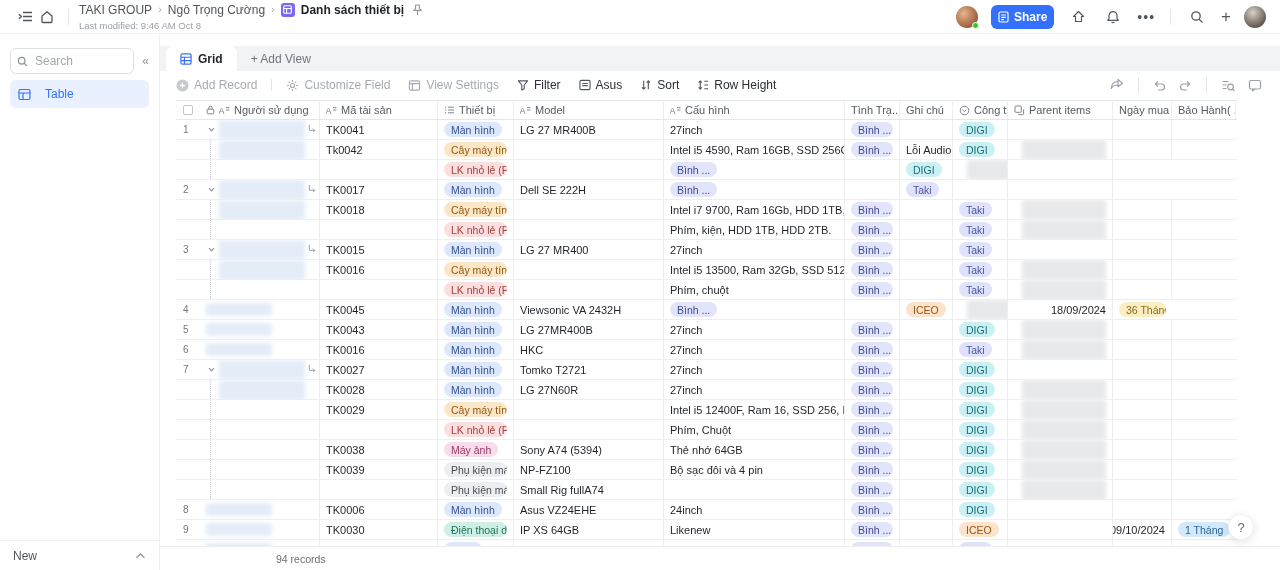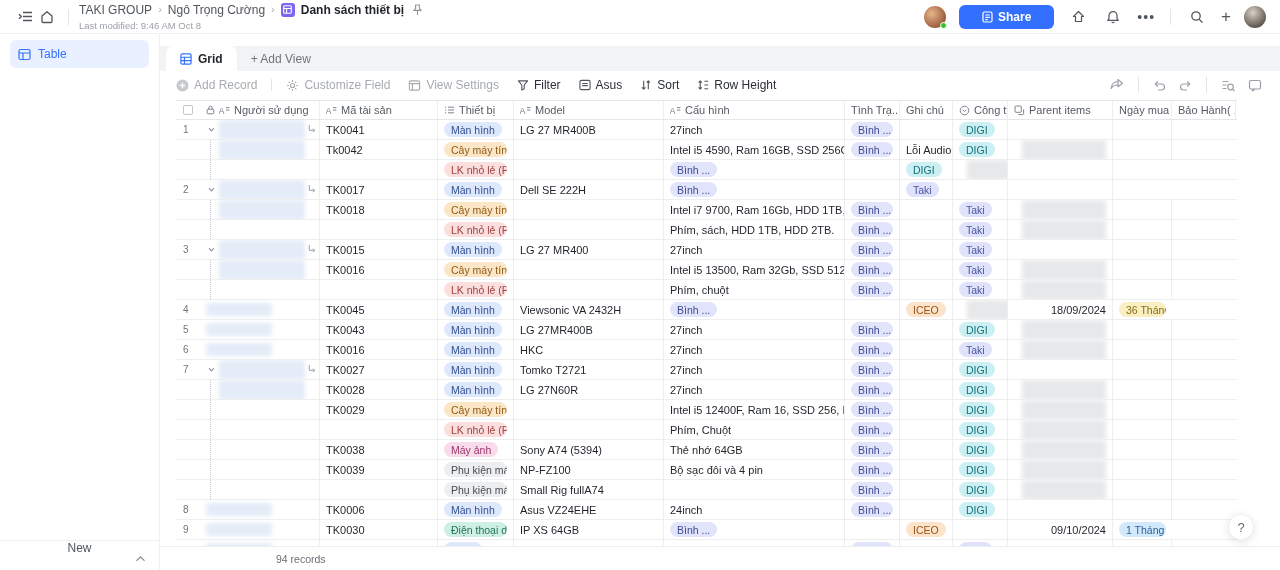--- a/index.html
+++ b/index.html
@@ -19,42 +19,42 @@
   .crumbs .cur { color:#1f2329; font-weight:700; }
   .baseicon { width:14px; height:14px; border-radius:3px; background:#7b68ee;
     display:inline-flex; align-items:center; justify-content:center; }
   .modified { font-size:9.5px; color:#9ba0a8; margin-top:4px; }
   .tb-right { margin-left:auto; display:flex; align-items:center; gap:13px; }
   .avatar { width:22px; height:22px; border-radius:50%; position:relative; cursor:pointer; }
   .avatar.a1 { background:radial-gradient(circle at 35% 35%, #e8b48a, #9c5f3e 70%, #5b3b2a); }
   .avatar.a1 .dot { position:absolute; right:-1px; bottom:-1px; width:7px; height:7px;
     border-radius:50%; background:#34c724; border:1.5px solid #fff; }
   .avatar.a2 { background:radial-gradient(circle at 40% 30%, #d8cfc5, #6d655c 65%, #3a352f); }
-  .sharebtn { display:inline-flex; align-items:center; gap:5px; height:24px; padding:0 23px;
+  .sharebtn { display:inline-flex; align-items:center; gap:5px; height:24px; padding:0 7px;
     background:#3370ff; color:#fff; font-size:12px; font-weight:700; border-radius:6px;
     border:none; cursor:pointer; }
   .plus { font-size:17px; color:#51565d; font-weight:400; cursor:pointer; line-height:1; }
   .dots { font-size:14px; color:#51565d; letter-spacing:1px; cursor:pointer; }
 
   
   .sidebar { position:absolute; left:0; top:34px; width:160px; bottom:0; background:#fff;
     border-right:1px solid #eef0f2; z-index:4; }
   .sb-search { margin:14px 10px 6px 10px; display:flex; align-items:center; }
   .sb-input { flex:1; height:26px; border:1px solid #dfe1e5; border-radius:6px;
     padding:0 6px 0 24px; font-size:12px; color:#1f2329; outline:none; width:110px;
     background:#fff; }
   .sb-input::placeholder { color:#a1a7ae; }
   .sb-search .mag { position:absolute; margin-left:7px; color:#8f959e; display:flex; }
   .collapse { color:#8f959e; font-size:12px; margin-left:8px; cursor:pointer; }
-  .sb-item { margin:6px 10px; height:28px; display:flex; align-items:center; gap:7px;
+  .sb-item { margin:6px 10px; height:28px; display:flex; align-items:center; gap:14px;
     padding:0 8px; border-radius:6px; background:#e9f0ff; color:#3370ff; font-size:12px;
     cursor:pointer; }
   .sb-new { position:absolute; left:0; bottom:0; width:159px; height:30px;
     border-top:1px solid #eef0f2; display:flex; align-items:center; padding:0 13px;
-    color:#51565d; font-size:12px; background:#fff; cursor:pointer;flex-direction:column; }
+    color:#51565d; font-size:12px; background:#fff; cursor:pointer; }
   .sb-new .up { margin-left:auto; color:#8f959e; display:flex; }
 
   
   .tabs { position:absolute; left:160px; right:0; top:46px; height:25px; background:#f2f3f5;
     display:flex; align-items:stretch; padding-left:6px; }
   .tab-active { display:flex; align-items:center; gap:6px; padding:0 14px; background:#fff;
     border-radius:7px 7px 0 0; font-size:12px; color:#1f2329; font-weight:700; cursor:pointer; }
   .tab-add { display:flex; align-items:center; padding:0 14px; font-size:12px; color:#70757d;
     cursor:pointer; }
 
@@ -176,20 +176,30 @@
           <circle cx="6" cy="6" r="4.2"></circle>
           <path d="M9.2 9.2L12.6 12.6"></path>
         </svg>
     </span>
     <span class="plus">+</span>
     <span class="avatar a2"></span>
   </div>
 </div>
 
 <div class="sidebar">
+  <div class="sb-search">
+    <span class="mag">
+      <svg width="11" height="11" viewBox="0 0 14 14" fill="none" stroke="#8f959e" stroke-width="1.6">
+          <circle cx="6" cy="6" r="4.2"></circle>
+          <path d="M9.2 9.2L12.6 12.6"></path>
+        </svg>
+    </span>
+    <input class="sb-input" placeholder="Search" style="">
+    <span class="collapse">«</span>
+  </div>
   <div class="sb-item">
     <svg width="13" height="13" viewBox="0 0 13 13" fill="none" stroke="#3370ff" stroke-width="1.2">
         <rect x="1" y="1.5" width="11" height="10" rx="1.5"></rect>
         <path d="M1 5h11M5 5v6.5"></path>
       </svg>
     <span>Table</span>
   </div>
   <div class="sb-new">
     <span>New</span>
     <span class="up">
@@ -523,21 +533,21 @@
     <div class="gr">
       <div class="c num"></div>
       <div class="c">
         <span class="gline"></span>
       </div>
       <div class="c"></div>
       <div class="c">
         <span class="tag" style="background:#FBDEDE;color:#9E4343">LK nhỏ lẻ (Phím...</span>
       </div>
       <div class="c"></div>
-      <div class="c">Phím, sách, HDD 1TB, HDD 2TB.</div>
+      <div class="c">Phím, kiện, HDD 1TB, HDD 2TB.</div>
       <div class="c">
         <span class="tag" style="background:#E2E4FB;color:#3F4B8F">Bình ...</span>
       </div>
       <div class="c"></div>
       <div class="c">
         <span class="tag" style="background:#DFE2FA;color:#4A55A0">Taki</span>
       </div>
       <div class="c">
         <span class="pblur"></span>
       </div>
@@ -898,20 +908,21 @@
     <div class="gr">
       <div class="c num">9</div>
       <div class="c">
         <span class="ublur short"></span>
       </div>
       <div class="c">TK0030</div>
       <div class="c">
         <span class="tag" style="background:#CDEFE4;color:#22725B">Điện thoại di đ...</span>
       </div>
       <div class="c">IP XS 64GB</div>
+      <div class="c">Likenew</div>
       <div class="c">
         <span class="tag" style="background:#E2E4FB;color:#3F4B8F">Bình ...</span>
       </div>
       <div class="c"></div>
       <div class="c">
         <span class="tag" style="background:#FBE4CB;color:#985514">ICEO</span>
       </div>
       <div class="c"></div>
       <div class="c right">09/10/2024</div>
       <div class="c nob">

